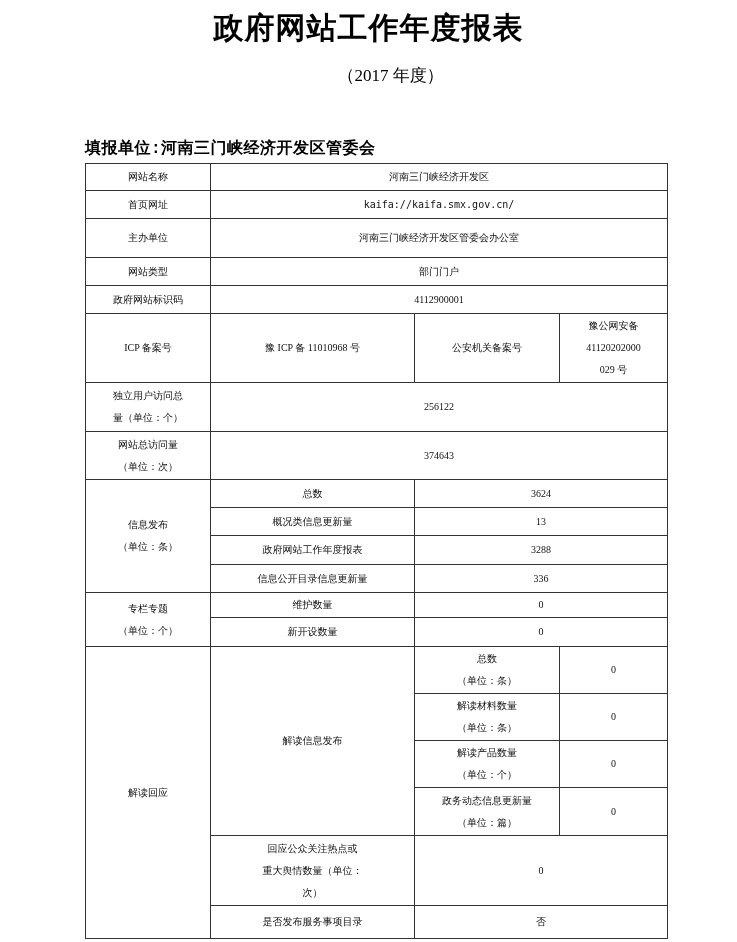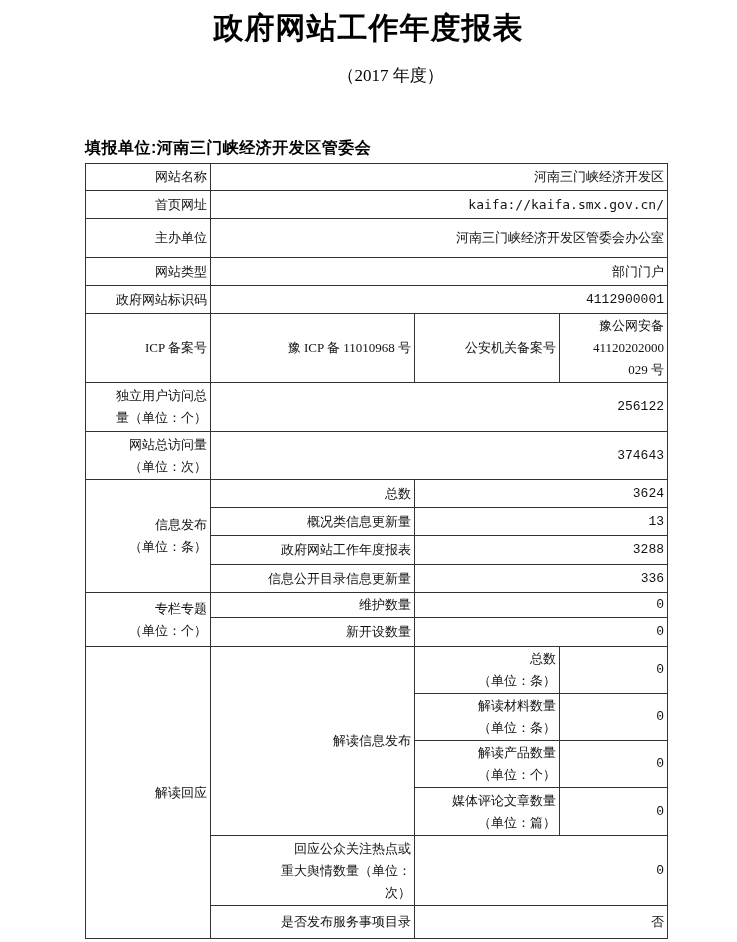--- a/index.html
+++ b/index.html
@@ -18,42 +18,42 @@
     font-weight: bold; font-size: 30px; letter-spacing: 1px;
     color: #000000;
   }
   .subtitle {
     position: absolute; top: 64px; left: 0; width: 737px;
     text-align: center;
     font-size: 17px; color: #000000; padding-left: 44px;
   }
   .unit-line {
     position: absolute; top: 138px; left: 85px;
-    font-family: Liberation Sans, sans-serif;
+    font-family: Liberation Mono, monospace;
     font-weight: bold; font-size: 16px; color: #000000;
     letter-spacing: 0.5px;
     text-align: center;
   }
   table.report {
     position: absolute; top: 163px; left: 85px;
     width: 582px;
     border-collapse: collapse;
     table-layout: fixed;
   }
   table.report td {
     border: 1px solid #333333;
-    text-align: right;
+    text-align: center;
     vertical-align: middle;
     white-space: pre-line;
     padding: 1px 3px;
-    font-size: 13px;
+    font-size: 10px;
     line-height: 22px;
     color: #111111;
   }
-  td.val { font-size: 16px; font-family: Liberation Mono, monospace; }
+  td.val { font-size: 16px; font-family: Liberation Serif, serif; }
   td.url { font-size: 15px; font-family: "DejaVu Sans Mono", "Liberation Mono", monospace; }
   col.c1 { width: 125px; }
   col.c2 { width: 204px; }
   col.c3 { width: 145px; }
   col.c4 { width: 108px; }
 </style>
 </head>
 <body>
 
 <div class="title">政府网站工作年度报表</div>
@@ -156,21 +156,21 @@
     <td>解读材料数量
 （单位：条）</td>
     <td class="val">0</td>
   </tr>
   <tr style="height:45px">
     <td>解读产品数量
 （单位：个）</td>
     <td class="val">0</td>
   </tr>
   <tr style="height:48px">
-    <td>媒体评论文章数量
+    <td>政务动态信息更新量
 （单位：篇）</td>
     <td class="val">0</td>
   </tr>
   <tr style="height:70px">
     <td>回应公众关注热点或
 重大舆情数量（单位：
 次）</td>
     <td colspan="2" class="val">0</td>
   </tr>
   <tr style="height:33px">

